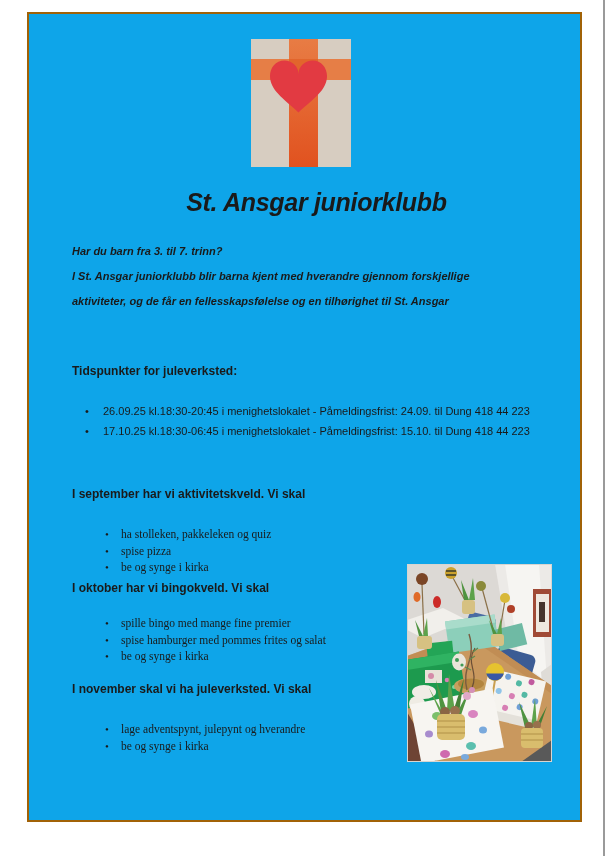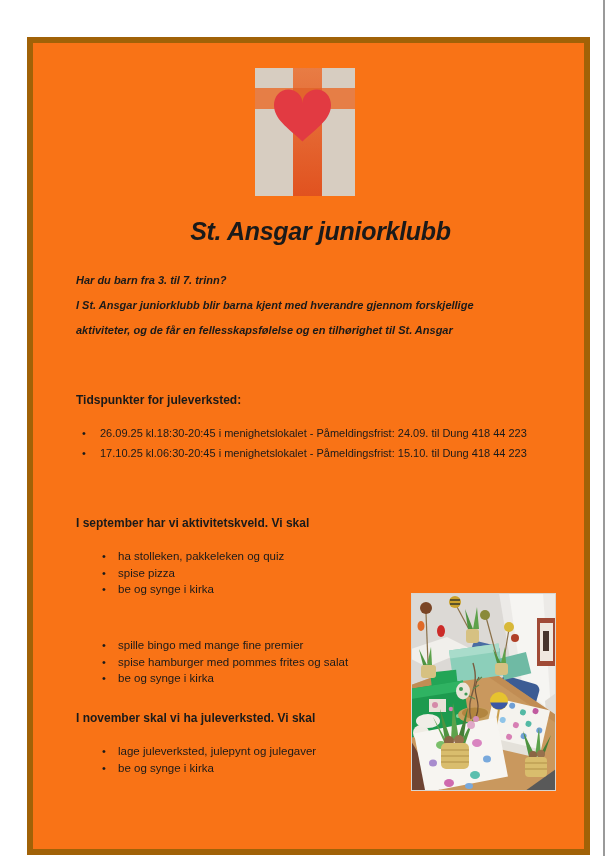--- a/index.html
+++ b/index.html
@@ -1,45 +1,45 @@
 <!DOCTYPE html>
 <html><head>
 <meta charset="utf-8">
 <style>
   html,body{margin:0;padding:0;}
   body{
     width:605px;height:856px;position:relative;background:#ffffff;
     font-family:"Liberation Sans", sans-serif;color:#1a1a1a;overflow:hidden;
   }
   .page-frame{
-    position:absolute;left:27px;top:37px;width:551px;height:806px;
-    border:6px solid #a16207;background:#f97316;
+    position:absolute;left:27px;top:12px;width:551px;height:806px;
+    border:2px solid #a16207;background:#0ea5e9;
   }
   .right-edge{
     position:absolute;right:0;top:0;width:2px;height:856px;background:#9a9a9a;
   }
   .abs{position:absolute;}
   
   .cross-art{left:222px;top:25px;width:100px;height:128px;}
   
   .doc-title{
     left:0;top:170px;width:100%;text-align:center;padding-left:24px;box-sizing:border-box;
     font-size:25px;font-weight:bold;font-style:italic;letter-spacing:-0.3px;line-height:36px;
   }
   
   .intro{left:43px;top:225px;width:492px;font-size:11px;font-weight:bold;font-style:italic;line-height:25px;}
   
   .schedule-heading{left:43px;top:349px;font-size:12px;font-weight:bold;line-height:16px;}
-  ul{margin:4px;padding:0;list-style:none;}
+  ul{margin:11px;padding:0;list-style:none;}
   .schedule-list{left:43px;top:376px;width:500px;}
   .schedule-list li{position:relative;padding-left:20px;font-size:11px;line-height:20px;}
   .schedule-list li::before{content:"•";position:absolute;left:2px;font-size:11px;}
   
   .sec-heading{left:43px;font-size:12px;font-weight:bold;line-height:16px;}
-  .activity-list{left:43px;width:330px;}
+  .activity-list{left:43px;width:330px;font-family:Liberation Serif, serif;}
   .activity-list li{position:relative;padding-left:38px;font-size:11.5px;line-height:16.5px;}
   .activity-list li::before{content:"•";position:absolute;left:22px;font-size:11px;}
   .sec1-h{top:472px;} .sec1-l{top:501px;}
   .sec2-h{top:566px;} .sec2-l{top:590px;}
   .sec3-h{top:667px;} .sec3-l{top:696px;}
   
   .craft-photo{left:378px;top:550px;width:145px;height:198px;}
 </style>
 </head>
 <body>
@@ -64,39 +64,40 @@
 
   <div class="abs intro">
     <div>Har du barn fra 3. til 7. trinn?</div>
     <div>I St. Ansgar juniorklubb blir barna kjent med hverandre gjennom forskjellige</div>
     <div>aktiviteter, og de får en fellesskapsfølelse og en tilhørighet til St. Ansgar</div>
   </div>
 
   <div class="abs schedule-heading">Tidspunkter for juleverksted:</div>
   <ul class="abs schedule-list">
     <li>26.09.25 kl.18:30-20:45 i menighetslokalet - Påmeldingsfrist: 24.09. til Dung 418 44 223</li>
-    <li>17.10.25 kl.06:30-20:45 i menighetslokalet - Påmeldingsfrist: 15.10. til Dung 418 44 223</li>
+    <li>17.10.25 kl.18:30-06:45 i menighetslokalet - Påmeldingsfrist: 15.10. til Dung 418 44 223</li>
   </ul>
 
   <div class="abs sec-heading sec1-h">I september har vi aktivitetskveld. Vi skal</div>
   <ul class="abs activity-list sec1-l">
     <li>ha stolleken, pakkeleken og quiz</li>
     <li>spise pizza</li>
     <li>be og synge i kirka</li>
   </ul>
 
+  <div class="abs sec-heading sec2-h">I oktober har vi bingokveld. Vi skal</div>
   <ul class="abs activity-list sec2-l">
     <li>spille bingo med mange fine premier</li>
     <li>spise hamburger med pommes frites og salat</li>
     <li>be og synge i kirka</li>
   </ul>
 
   <div class="abs sec-heading sec3-h">I november skal vi ha juleverksted. Vi skal</div>
   <ul class="abs activity-list sec3-l">
-    <li>lage juleverksted, julepynt og julegaver</li>
+    <li>lage adventspynt, julepynt og hverandre</li>
     <li>be og synge i kirka</li>
   </ul>
 
   <svg class="abs craft-photo" viewBox="0 0 145 198" role="img">
     <g>
       <rect width="145" height="198" fill="#dcd9d5"></rect>
       <polygon points="88,0 145,0 145,128 104,96" fill="#eceae7"></polygon>
       <polygon points="98,0 132,0 140,118 112,96" fill="#f6f5f2"></polygon>
       <polygon points="134,108 145,100 145,128 136,130" fill="#dfdcd7"></polygon>
       <rect x="126" y="25" width="19" height="48" fill="#a04a36"></rect>

